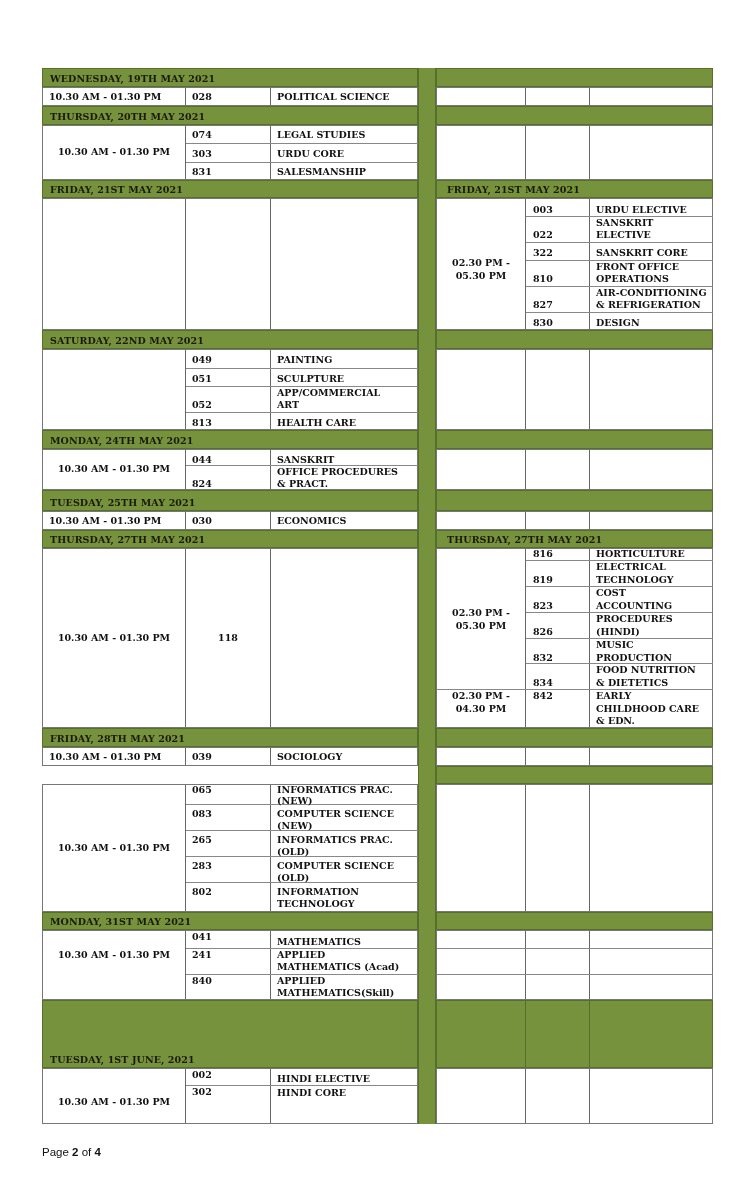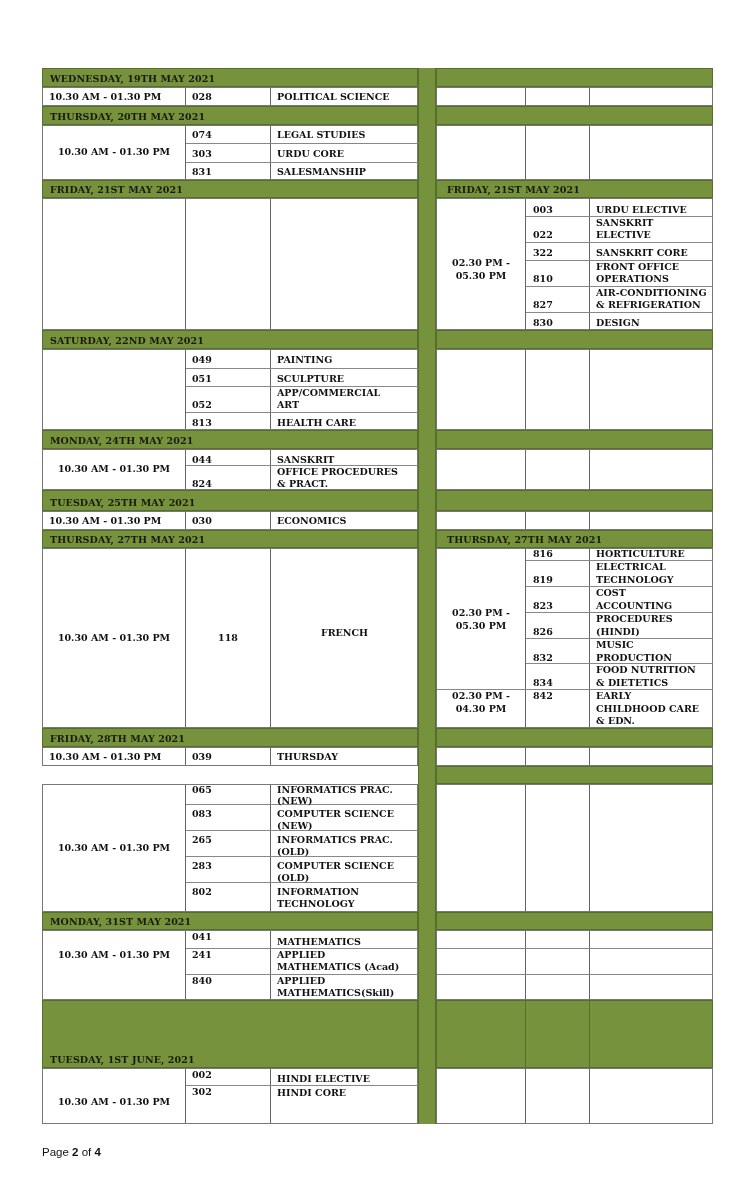--- a/index.html
+++ b/index.html
@@ -105,32 +105,31 @@
   </div>
 
   <div class="abs hdr" style="left:42px;top:530px;width:376px;height:18px;">
     <span class="hdr-text">THURSDAY, 27TH MAY 2021</span>
   </div>
   <div class="abs cell" style="left:42px;top:548px;width:376px;height:180px;">
     <span class="abs txt time" style="left:0;top:0;width:142px;height:178px;">10.30 AM - 01.30 PM</span>
     <span class="vline" style="left:142px;top:0;height:178px;"></span>
     <span class="abs txt time" style="left:143px;top:0;width:84px;height:178px;">118</span>
     <span class="vline" style="left:227px;top:0;height:178px;"></span>
-    <span class="abs txt time" style="left:228px;top:0;width:147px;height:168px;">FRENCH</span>
   </div>
 
   <div class="abs hdr" style="left:42px;top:728px;width:376px;height:19px;">
     <span class="hdr-text">FRIDAY, 28TH MAY 2021</span>
   </div>
   <div class="abs cell" style="left:42px;top:747px;width:376px;height:19px;">
     <span class="abs txt" style="left:6px;top:3px;">10.30 AM - 01.30 PM</span>
     <span class="vline" style="left:142px;top:0;height:17px;"></span>
     <span class="abs txt" style="left:149px;top:3px;">039</span>
     <span class="vline" style="left:227px;top:0;height:17px;"></span>
-    <span class="abs txt" style="left:234px;top:3px;">THURSDAY</span>
+    <span class="abs txt" style="left:234px;top:3px;">SOCIOLOGY</span>
   </div>
 
   <div class="abs hdr" style="left:42px;top:766px;width:376px;height:18px;margin-top:41px;">
     <span class="hdr-text">SATURDAY, 29TH MAY 2021</span>
   </div>
   <div class="abs cell" style="left:42px;top:784px;width:376px;height:128px;">
     <span class="abs txt time" style="left:0;top:0;width:142px;height:126px;">10.30 AM - 01.30 PM</span>
     <span class="vline" style="left:142px;top:0;height:126px;"></span>
     <span class="vline" style="left:227px;top:0;height:126px;"></span>
     <span class="hline" style="left:143px;top:19px;width:232px;"></span>

